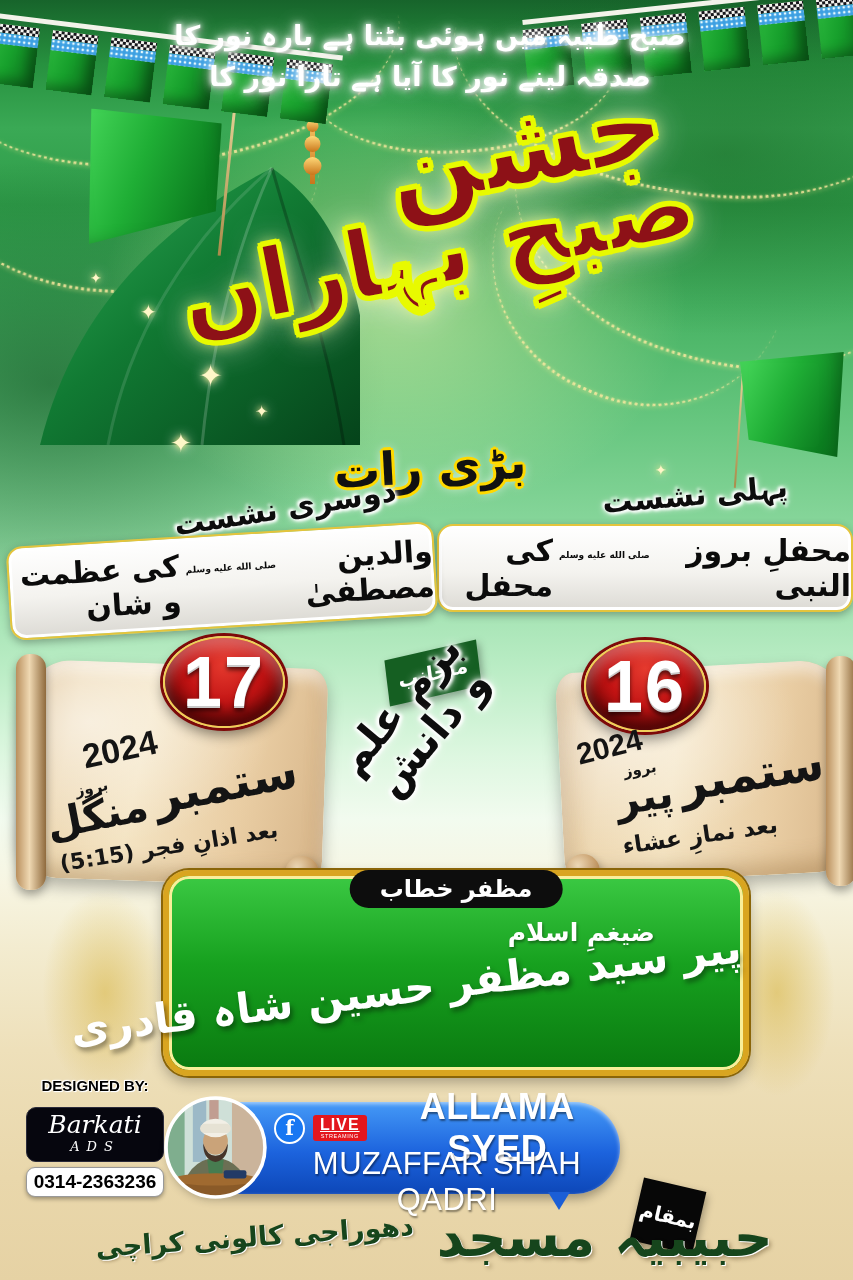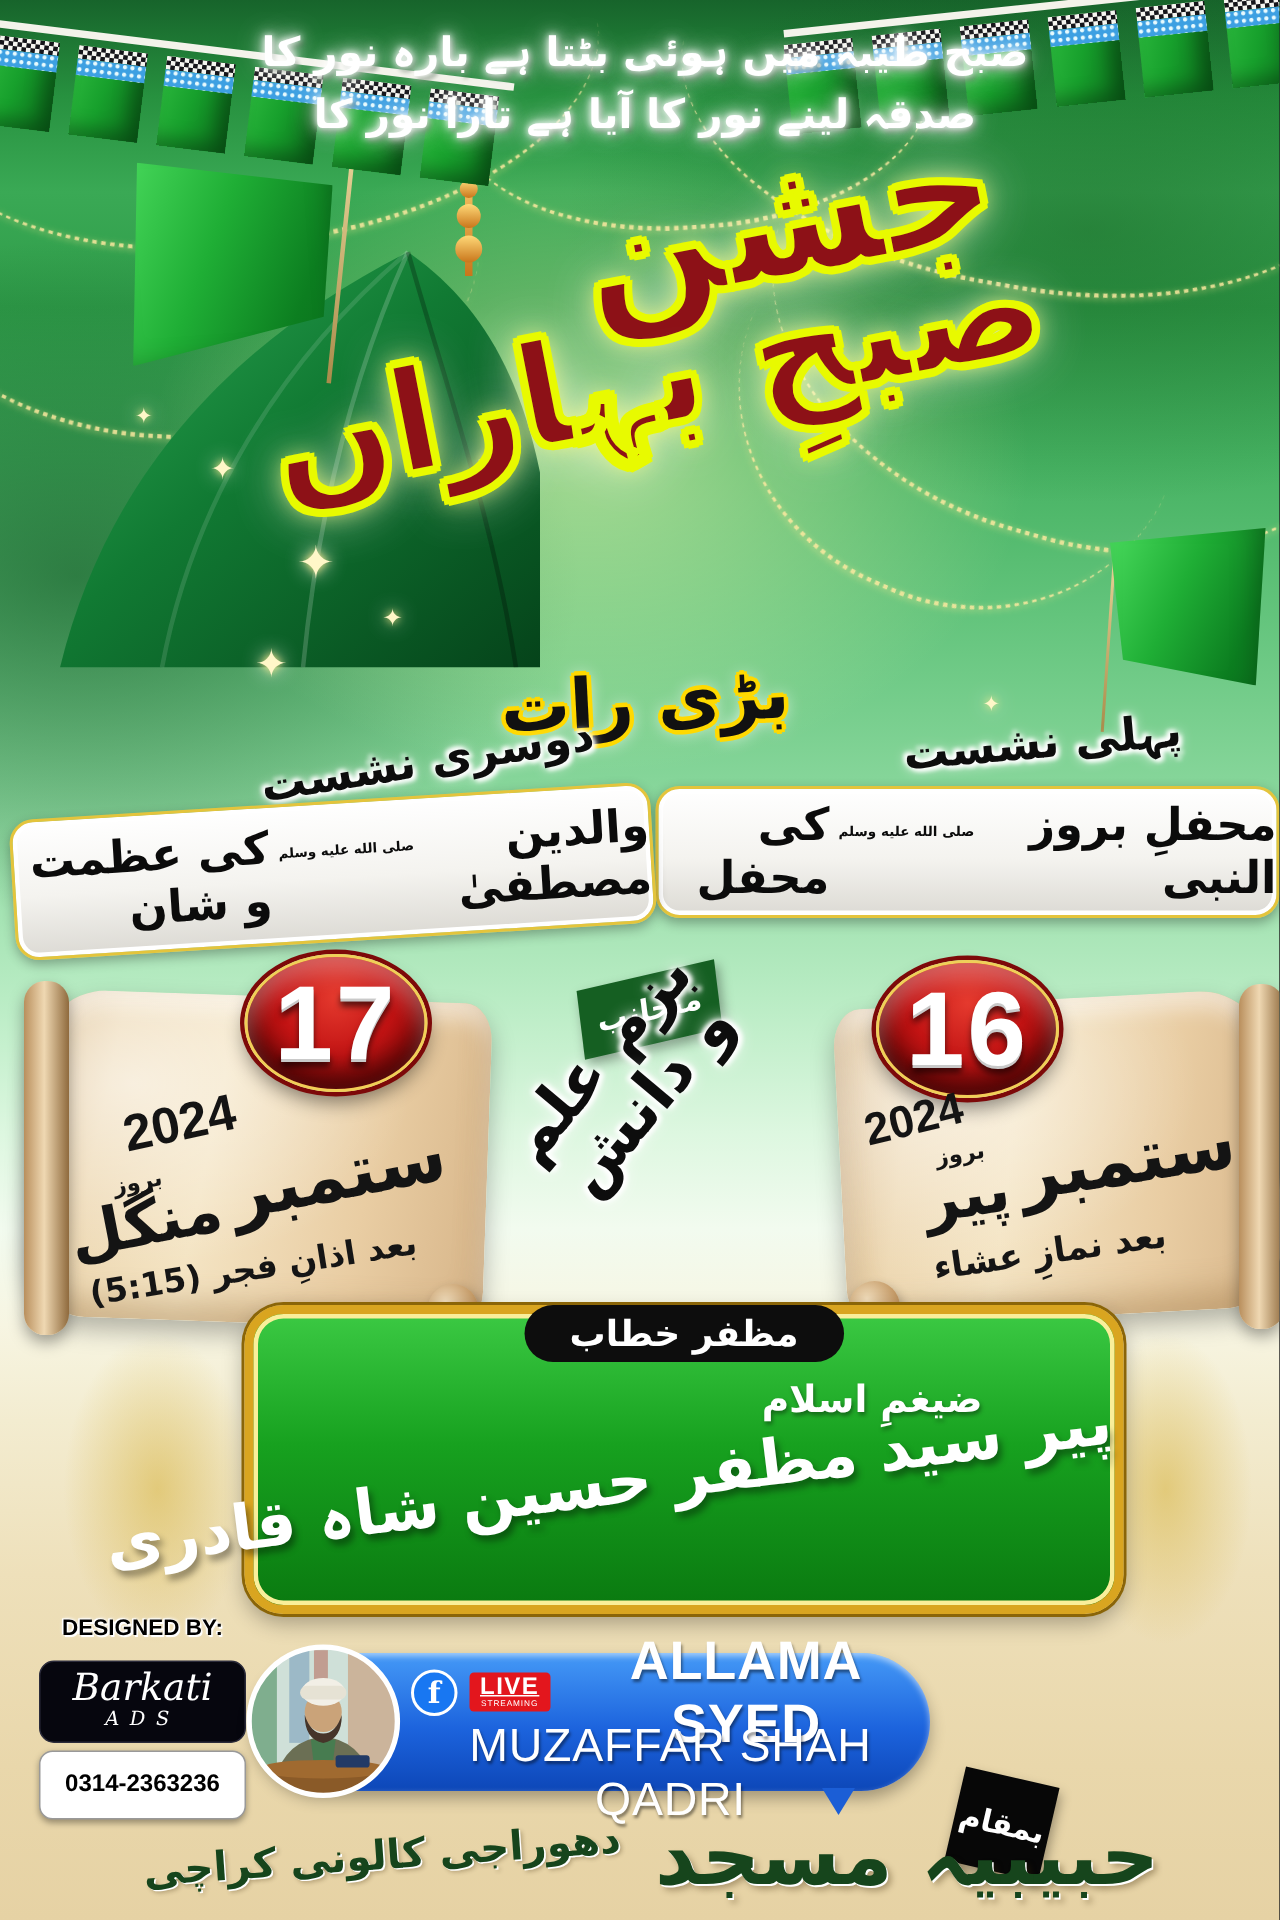--- a/index.html
+++ b/index.html
@@ -92,22 +92,22 @@
     text-shadow:1px 2px 3px rgba(0,0,0,.4);}
   .sname{position:absolute;left:0;right:0;top:82px;transform:rotate(-7deg);text-align:center;color:#fff;
     font-size:42px;font-weight:bold;white-space:nowrap;text-shadow:2px 4px 5px rgba(0,0,0,.4);}
   .orn{position:absolute;background:radial-gradient(ellipse at center, rgba(214,178,60,.55), transparent 68%);}
   
   .designer{left:26px;top:1077px;width:138px;text-align:center;font-family:"Liberation Sans",sans-serif;}
   .dlabel{font-size:15px;font-weight:bold;color:#000;text-shadow:0 0 2px #fff,0 0 3px #fff,1px 1px 0 #fff,-1px -1px 0 #fff;}
   .dbox{margin-top:13px;background:#06060e;border:1px solid #2b2b3a;border-radius:10px;padding:4px 6px 7px;}
   .brand{font-family:"DejaVu Serif",serif;font-style:italic;font-size:25px;color:#fff;line-height:1.05;}
   .bsub{font-family:"DejaVu Serif",serif;font-style:italic;font-size:13px;color:#fff;letter-spacing:7px;margin-top:1px;}
-  .phone{margin-top:5px;background:#fff;border:1px solid #999;border-radius:9px;padding:13px 0;
-    font-size:16px;font-weight:bold;color:#000;box-shadow:0 2px 4px rgba(0,0,0,.35);}
+  .phone{margin-top:5px;background:#fff;border:1px solid #999;border-radius:9px;padding:3px 0;
+    font-size:19px;font-weight:bold;color:#000;box-shadow:0 2px 4px rgba(0,0,0,.35);}
   
   .livebar{left:168px;top:1102px;width:452px;height:92px;border-radius:46px;
     background:linear-gradient(180deg,#459af7 0%,#1c63dd 55%,#0d47b8 100%);
     box-shadow:0 5px 10px rgba(0,0,0,.3),inset 0 2px 4px rgba(255,255,255,.55);}
   .photo{position:absolute;left:-4px;top:-6px;width:103px;height:103px;}
   .lrows{margin-left:106px;padding-top:9px;text-align:center;font-family:"Liberation Sans",sans-serif;color:#fff;}
   .r1{display:flex;align-items:center;justify-content:center;gap:8px;height:34px;}
   .fb{width:27px;height:27px;border-radius:50%;background:#1877f2;border:2px solid #fff;flex:none;
     display:flex;align-items:center;justify-content:center;
     font-family:"DejaVu Serif",serif;font-weight:bold;font-size:20px;color:#fff;line-height:1;}

